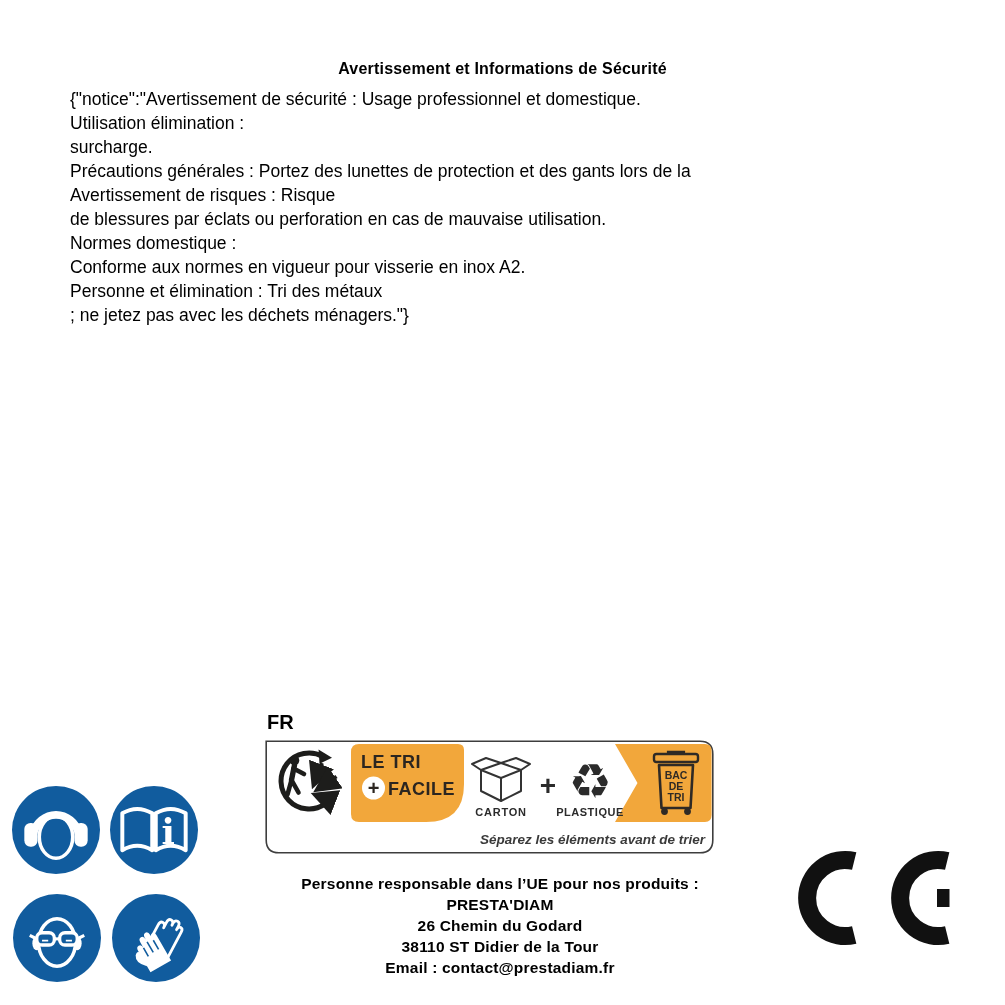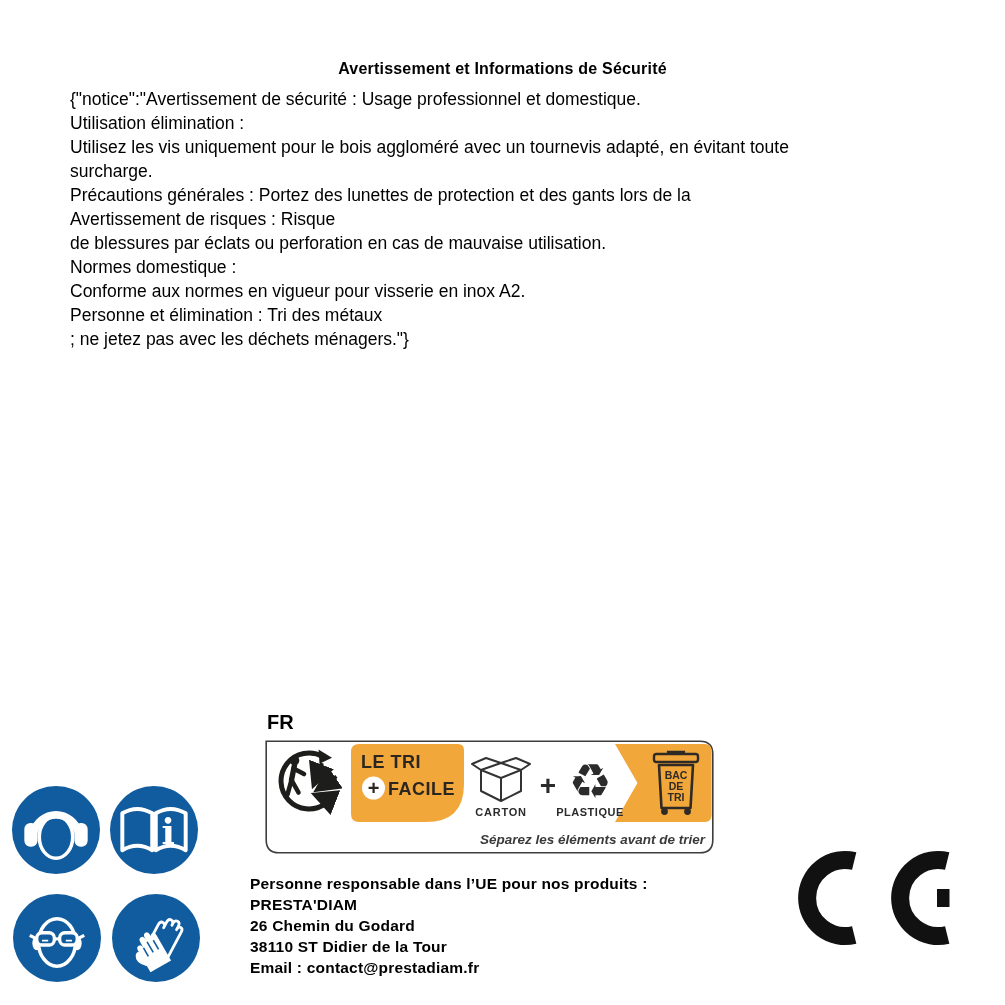--- a/index.html
+++ b/index.html
@@ -12,35 +12,34 @@
     font-size:16px;font-weight:bold;letter-spacing:.2px;margin-top:32px;
   }
   .notice{
     position:absolute;left:70px;top:87px;width:880px;
     font-size:17.5px;line-height:24px;font-weight:400;
   }
   .fr-label{
     position:absolute;left:267px;top:711px;font-size:20px;font-weight:bold;
   }
   .addr{
-    position:absolute;left:250px;top:873px;width:500px;text-align:left;
+    position:absolute;left:250px;top:873px;width:500px;text-align:center;
     font-size:15.5px;font-weight:bold;line-height:21px;letter-spacing:.2px;
   }
   .abs{position:absolute;}
   svg{display:block;}
 </style>
 </head>
 <body>
 
 <div class="doc-title">Avertissement et Informations de Sécurité</div>
 
 <div class="notice">
   <div>{"notice":"Avertissement de sécurité : Usage professionnel et domestique.</div>
   <div>Utilisation élimination :</div>
-  <div>Utilisez les vis uniquement pour le bois aggloméré avec un tournevis adapté, en évitant toute</div>
   <div>surcharge.</div>
   <div>Précautions générales : Portez des lunettes de protection et des gants lors de la</div>
   <div>Avertissement de risques : Risque</div>
   <div>de blessures par éclats ou perforation en cas de mauvaise utilisation.</div>
   <div>Normes domestique :</div>
   <div>Conforme aux normes en vigueur pour visserie en inox A2.</div>
   <div>Personne et élimination : Tri des métaux</div>
   <div>; ne jetez pas avec les déchets ménagers."}</div>
 </div>
 

